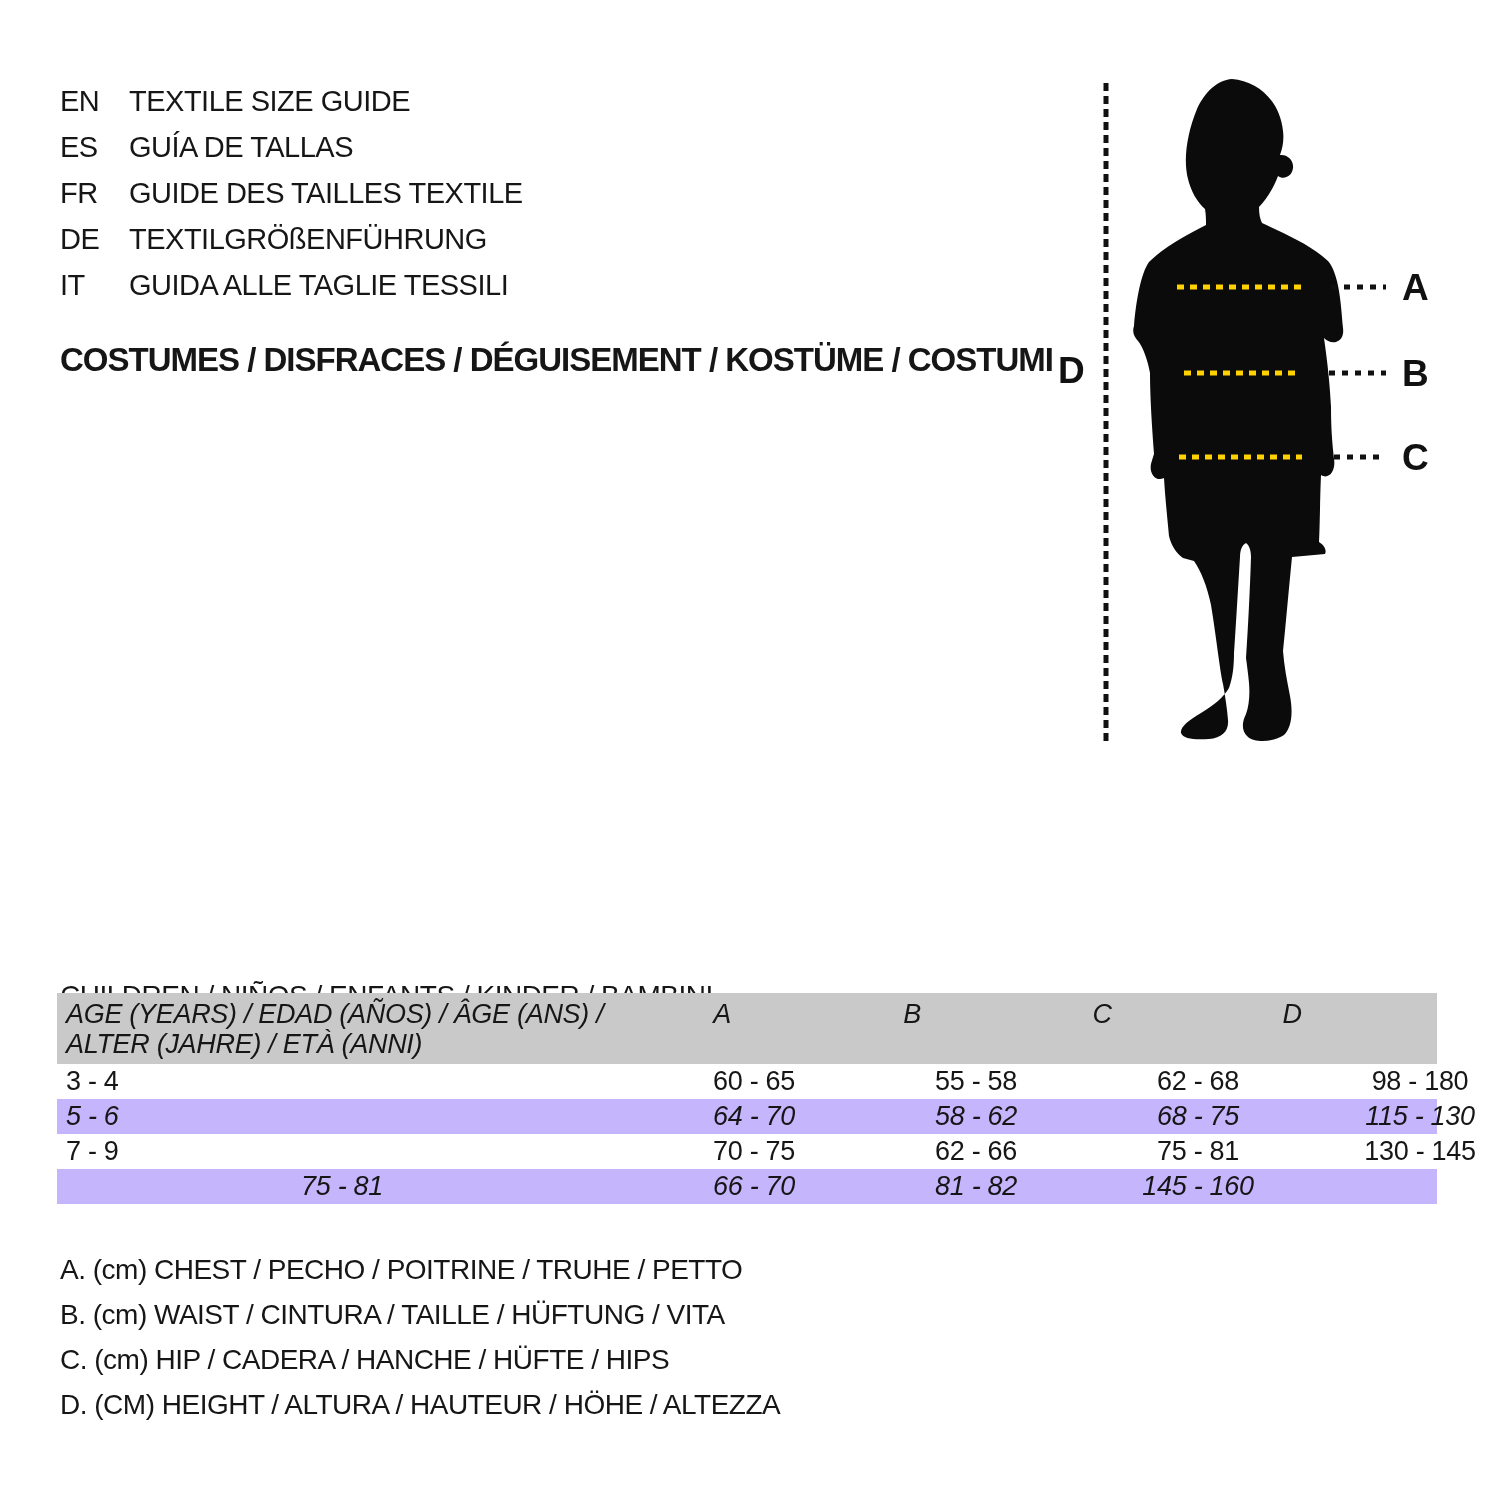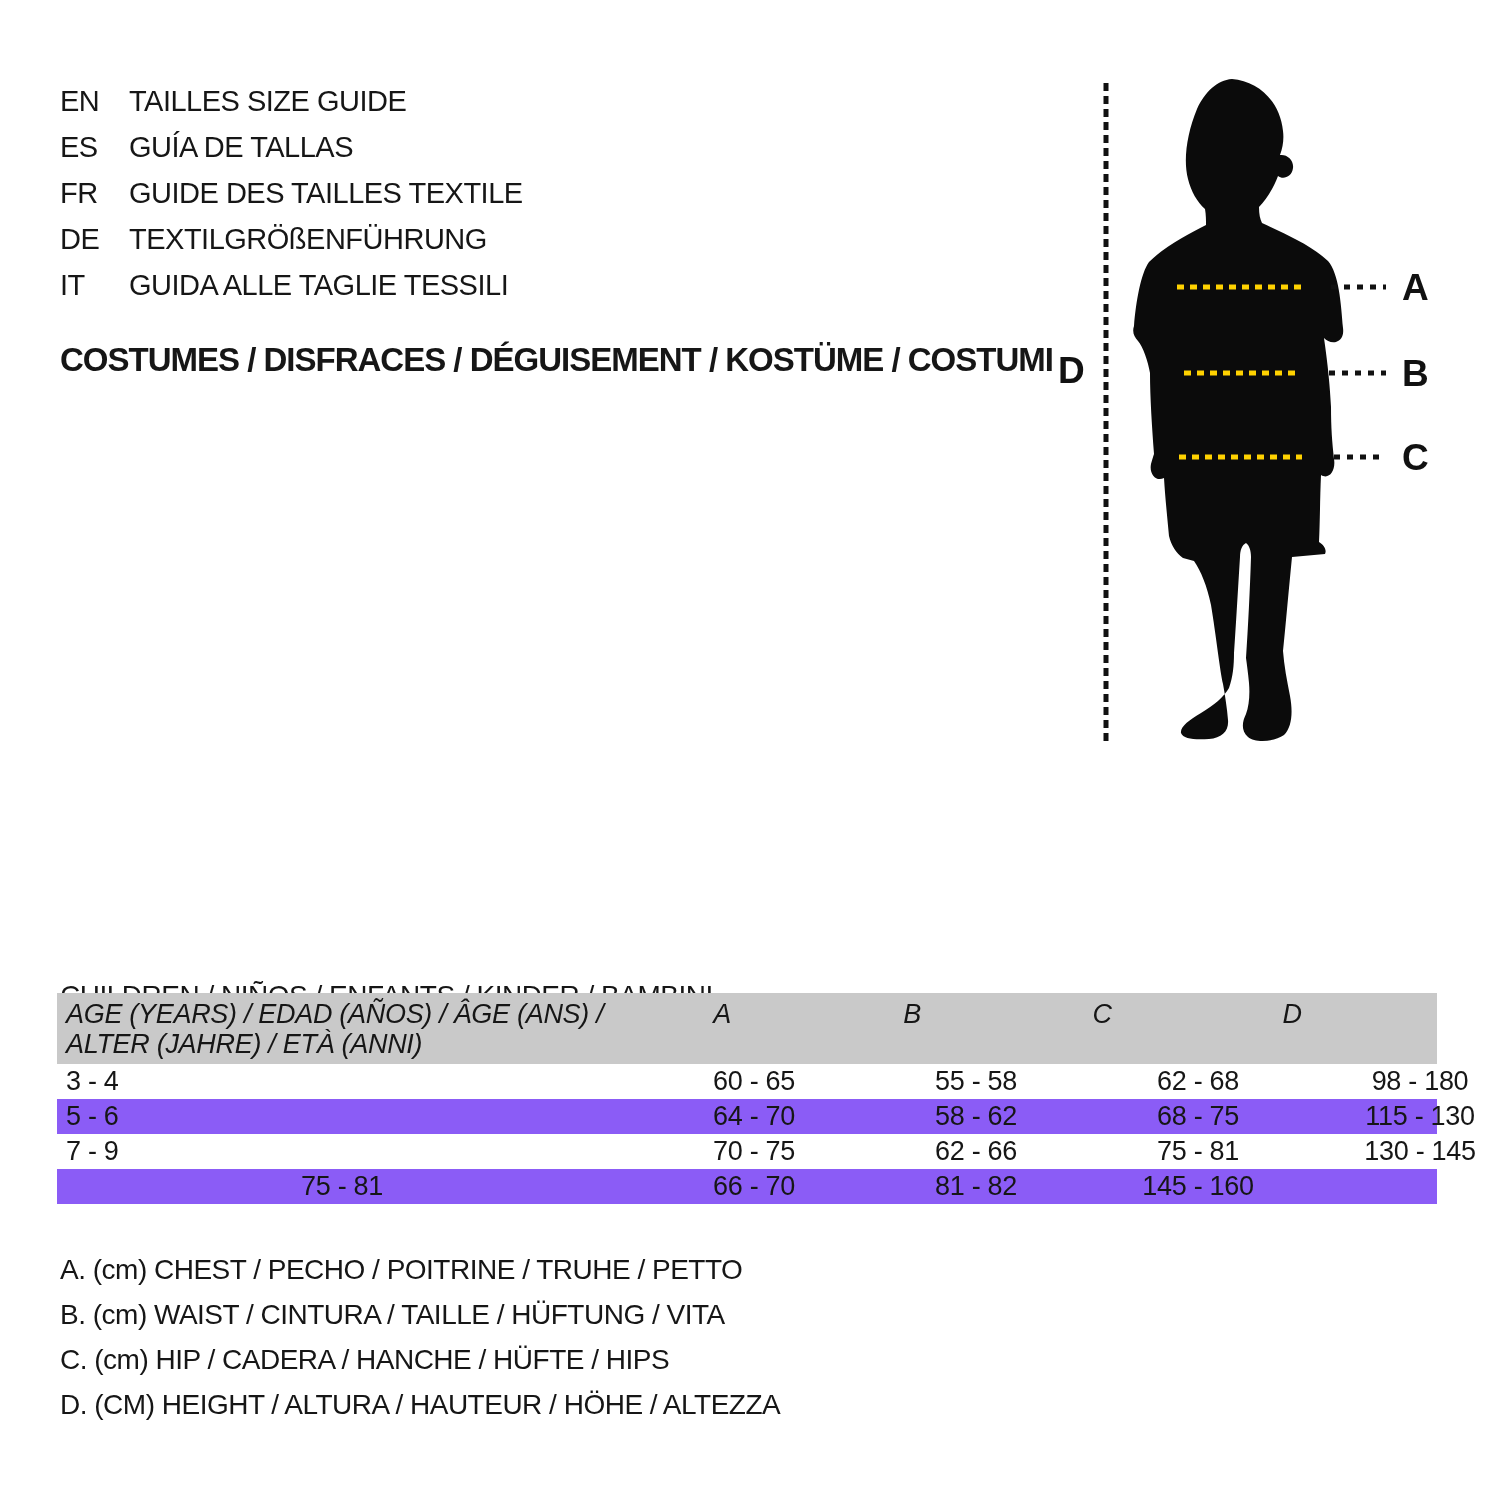--- a/index.html
+++ b/index.html
@@ -30,35 +30,35 @@
     grid-template-columns:570px 190px 190px 190px 190px;
     font-style:italic;
   }
   .t-head .age-head{padding:6px 0 0 9px;line-height:30px;}
   .t-head .col-letter{text-align:center;padding-top:6px;line-height:30px;}
   .t-row{
     display:grid;height:35px;align-items:center;
     grid-template-columns:570px 190px 190px 190px 190px;
     gap:32px;
   }
-  .t-row.alt{background:#8b5cf6;}
+  .t-row.alt{background:#c4b5fd;font-style:italic;}
   .t-row .age-cell{padding-left:9px;}
   .t-row .val-cell{text-align:center;}
 
   
   .legend{left:60px;top:1247px;}
   .legend-item{height:45px;line-height:45px;font-size:28px;letter-spacing:-0.5px;white-space:nowrap;}
 </style>
 </head>
 <body>
 
 <div class="abs lang-list">
   <div class="lang-row">
     <span class="lang-code">EN</span>
-    <span class="lang-label">TAILLES SIZE GUIDE</span>
+    <span class="lang-label">TEXTILE SIZE GUIDE</span>
   </div>
   <div class="lang-row">
     <span class="lang-code">ES</span>
     <span class="lang-label">GUÍA DE TALLAS</span>
   </div>
   <div class="lang-row">
     <span class="lang-code">FR</span>
     <span class="lang-label">GUIDE DES TAILLES TEXTILE</span>
   </div>
   <div class="lang-row">

